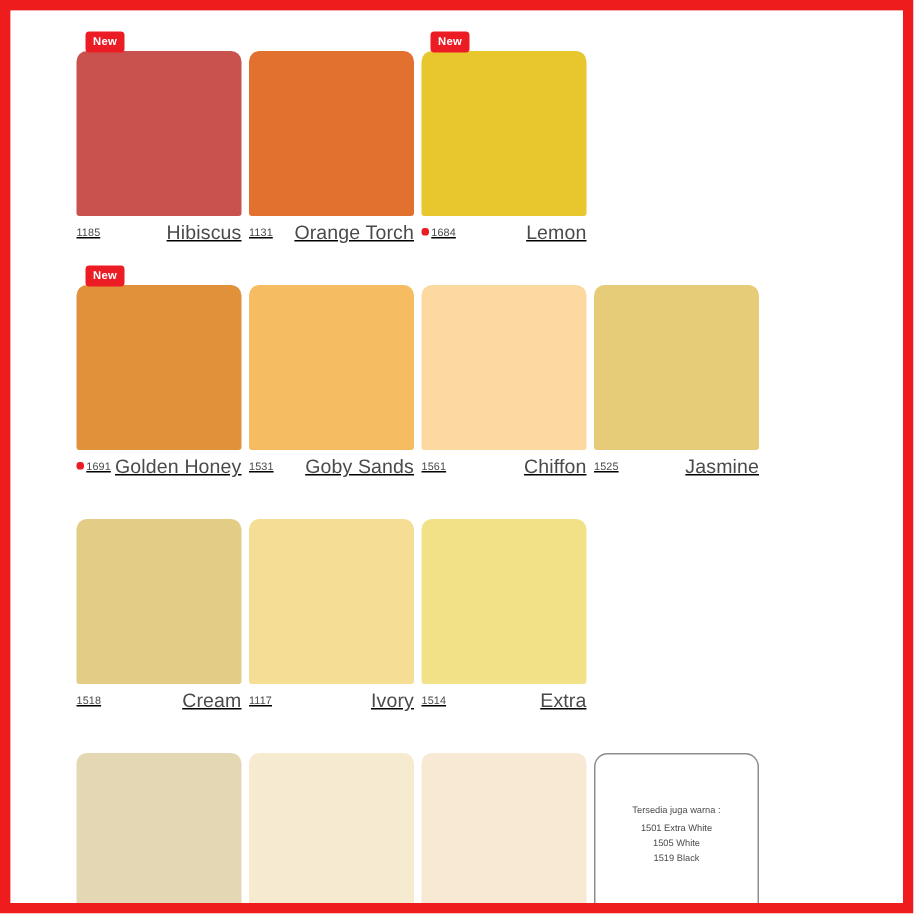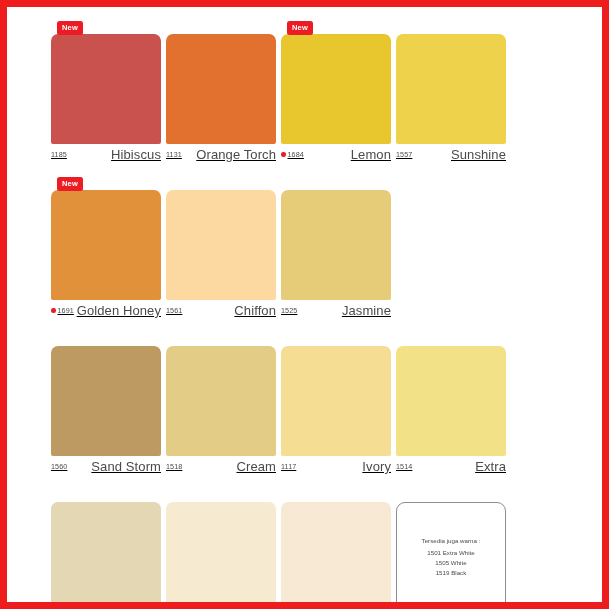--- a/index.html
+++ b/index.html
@@ -164,77 +164,67 @@
             </div>
             <div class="swatch" style="background: rgb(232, 198, 46);"></div>
             <div class="caption">
               <div class="caption-left">
                 <span class="dot"></span>
                 <span class="code">1684</span>
               </div>
               <span class="name">Lemon</span>
             </div>
           </div>
-          <div class="cell">
-            <div class="badge-slot"></div>
-            <div class="swatch" style="background: rgb(239, 210, 75);"></div>
-            <div class="caption">
-              <div class="caption-left">
-                <span class="code">1557</span>
-              </div>
-              <span class="name">Sunshine</span>
-            </div>
-          </div>
         </div>
         <div class="row">
           <div class="cell">
             <div class="badge-slot">
               <span class="badge">New</span>
             </div>
             <div class="swatch" style="background: rgb(226, 145, 59);"></div>
             <div class="caption">
               <div class="caption-left">
                 <span class="dot"></span>
                 <span class="code">1691</span>
               </div>
               <span class="name">Golden Honey</span>
             </div>
           </div>
           <div class="cell">
             <div class="badge-slot"></div>
+            <div class="swatch" style="background: rgb(245, 188, 98);"></div>
+            <div class="caption">
+              <div class="caption-left">
+                <span class="code">1531</span>
+              </div>
+              <span class="name">Goby Sands</span>
+            </div>
+          </div>
+          <div class="cell">
+            <div class="badge-slot"></div>
             <div class="swatch" style="background: rgb(252, 217, 160);"></div>
             <div class="caption">
               <div class="caption-left">
                 <span class="code">1561</span>
               </div>
               <span class="name">Chiffon</span>
             </div>
           </div>
           <div class="cell">
             <div class="badge-slot"></div>
             <div class="swatch" style="background: rgb(230, 203, 120);"></div>
             <div class="caption">
               <div class="caption-left">
                 <span class="code">1525</span>
               </div>
               <span class="name">Jasmine</span>
             </div>
           </div>
         </div>
         <div class="row">
-          <div class="cell">
-            <div class="badge-slot"></div>
-            <div class="swatch" style="background: rgb(189, 154, 98);"></div>
-            <div class="caption">
-              <div class="caption-left">
-                <span class="code">1560</span>
-              </div>
-              <span class="name">Sand  Storm</span>
-            </div>
-          </div>
           <div class="cell">
             <div class="badge-slot"></div>
             <div class="swatch" style="background: rgb(227, 205, 134);"></div>
             <div class="caption">
               <div class="caption-left">
                 <span class="code">1518</span>
               </div>
               <span class="name">Cream</span>
             </div>
           </div>

